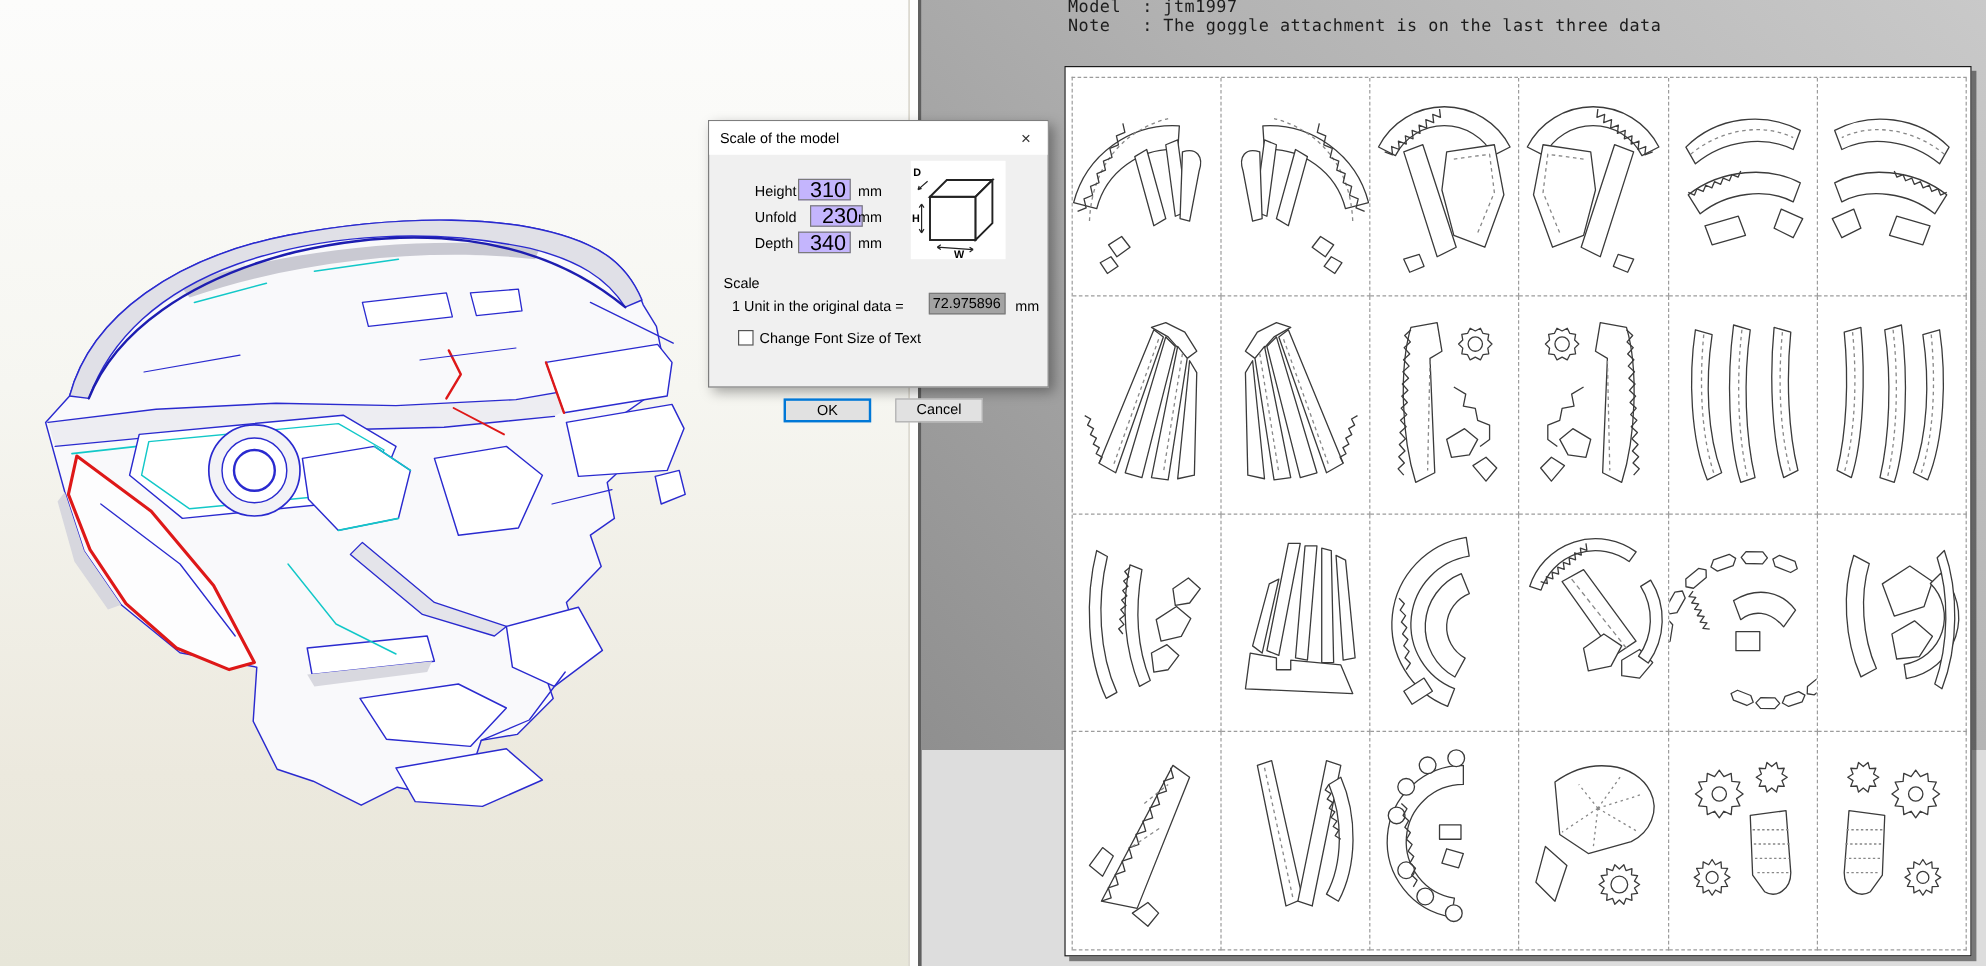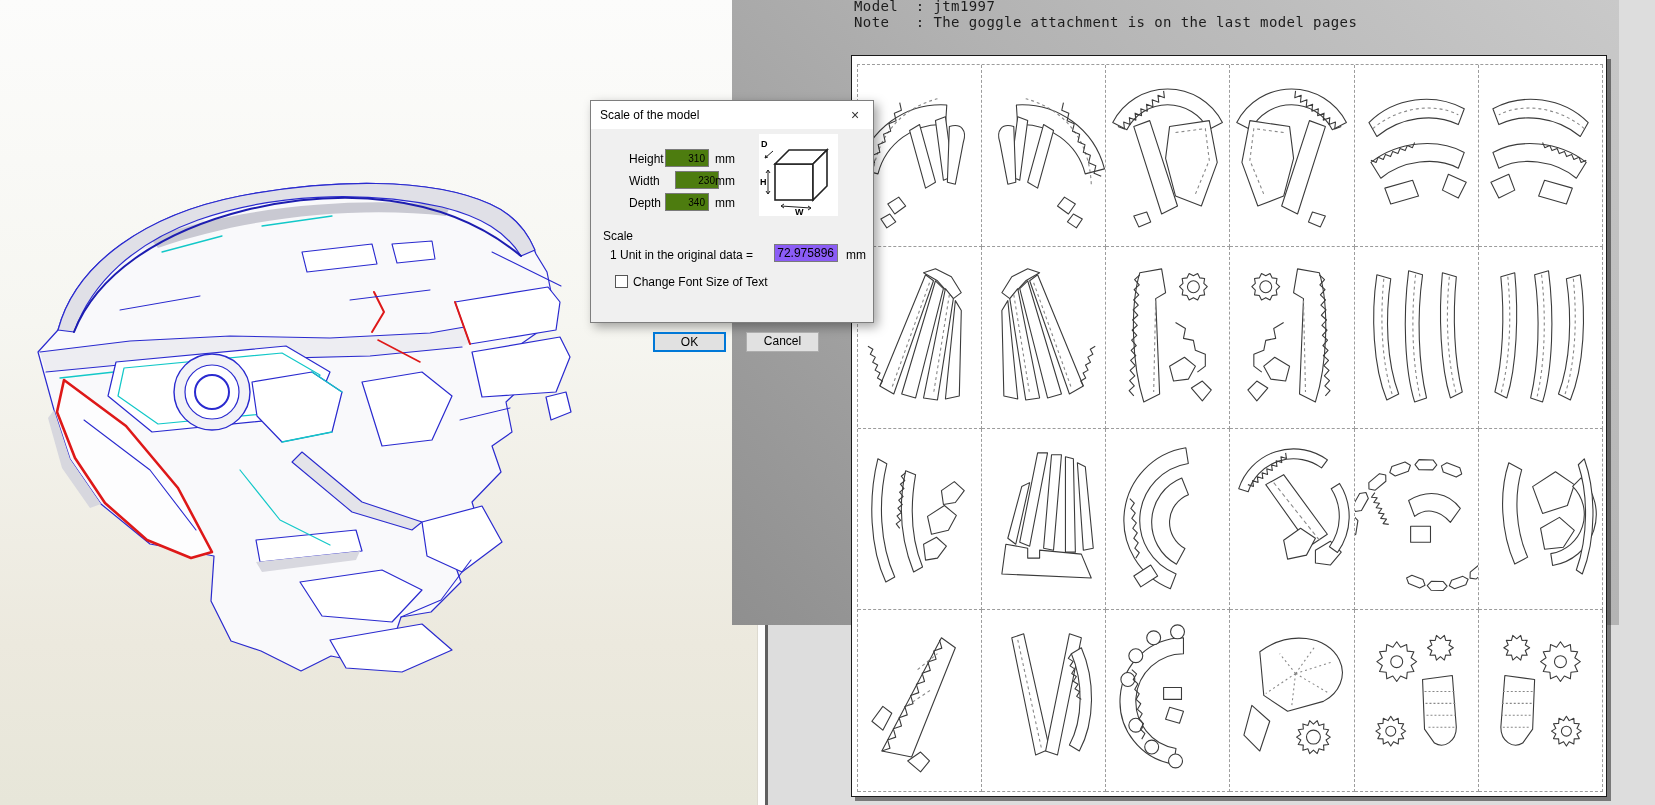--- a/index.html
+++ b/index.html
@@ -6,21 +6,21 @@
   body{width:1655px;height:805px;position:relative;overflow:hidden;
        font-family:"Liberation Sans",sans-serif;background:#ddd;}
 
   
   .left-pane{position:absolute;left:0;top:0;width:757px;height:805px;
     background:linear-gradient(#fcfcfb 0%,#f6f6f1 40%,#ece9de 80%,#e7e6d9 100%);}
   .splitter{position:absolute;left:757px;top:0;width:11px;height:805px;
     background:linear-gradient(to right,#dddad0 0 1px,#fdfdfd 1px 8px,#5f5f5f 8px 11px);}
 
   
-  .right-pane{position:absolute;left:732px;top:0;width:887px;height:625px;
+  .right-pane{position:absolute;left:768px;top:0;width:887px;height:625px;
     background:linear-gradient(225deg,#c9c9c9 0%,#b2b2b2 45%,#8f8f8f 100%);}
   .info-block{position:absolute;left:122px;top:-1px;}
   .info-line{font-family:"DejaVu Sans Mono",monospace;font-size:14px;line-height:15.5px;
     color:#1c1c1c;white-space:pre;letter-spacing:.4px;}
   .page{position:absolute;left:119px;top:55px;width:756px;height:742px;background:#fff;
     border:1px solid #1a1a1a;box-shadow:4px 4px 0 rgba(0,0,0,.45);box-sizing:border-box;}
   .grid{position:absolute;left:5px;top:8px;width:746px;height:728px;
     display:grid;grid-template-columns:repeat(6,1fr);grid-template-rows:repeat(4,1fr);
     border-top:1px dashed #9c9c9c;border-left:1px dashed #9c9c9c;box-sizing:border-box;}
   .cell{border-right:1px dashed #9c9c9c;border-bottom:1px dashed #9c9c9c;
@@ -30,28 +30,28 @@
   
   .dialog{position:absolute;left:590px;top:100px;width:284px;height:223px;
     background:#f0f0f0;border:1px solid #7e7e7e;box-shadow:4px 4px 10px rgba(0,0,0,.35);
     box-sizing:border-box;z-index:50;font-size:12px;color:#000;}
   .dlg-title{position:absolute;left:0;top:0;right:0;height:28px;background:#fff;}
   .dlg-title span{position:absolute;left:9px;top:7px;font-size:12px;}
   .dlg-close{position:absolute;right:6px;top:3px;width:24px;height:22px;text-align:center;
     line-height:22px;font-size:14px;color:#333;cursor:pointer;}
   .fld-label{position:absolute;left:22px;margin-left:16px;}
   .fld-input{position:absolute;left:74px;width:44px;height:18px;border:1px solid #7a7a7a;
-    background:#4d7c0f;font-family:"Liberation Sans",sans-serif;font-size:10px;text-align:right;
+    background:#c4b5fd;font-family:"Liberation Sans",sans-serif;font-size:18px;text-align:right;
     padding:0 3px 0 0;box-sizing:border-box;}
   .fld-unit{position:absolute;left:124px;}
   .cube-box{position:absolute;left:168px;top:33px;width:79px;height:82px;background:#fff;}
   .scale-caption{position:absolute;left:12px;top:128px;}
   .scale-line{position:absolute;left:19px;top:147px;}
   .scale-input{position:absolute;left:183px;top:143px;width:64px;height:18px;
-    border:1px solid #7a7a7a;background:#8b5cf6;font-family:"Liberation Sans",sans-serif;
+    border:1px solid #7a7a7a;background:#a3a3a3;font-family:"Liberation Sans",sans-serif;
     font-size:12px;text-align:right;padding:0 3px 0 0;box-sizing:border-box;}
   .scale-unit{position:absolute;left:255px;top:147px;}
   .cb{position:absolute;left:24px;top:174px;width:13px;height:13px;background:#fff;
     border:1px solid #555;box-sizing:border-box;}
   .cb-label{position:absolute;left:42px;top:174px;}
   .btn{position:absolute;top:201px;width:73px;height:20px;background:#e1e1e1;
     font-family:"Liberation Sans",sans-serif;font-size:12px;text-align:center;
     line-height:17px;box-sizing:border-box;cursor:pointer;margin-top:30px;}
   .btn-ok{left:62px;border:2px solid #0078d7;}
   .btn-cancel{left:155px;border:1px solid #adadad;}
@@ -116,21 +116,21 @@
       <path d="M120,310 L200,296 M350,300 L430,290 M460,420 L510,408" stroke="#2a2acf" stroke-width="1"></path>
     </g>
   </svg>
 </div>
 
 <div class="splitter"></div>
 
 <div class="right-pane">
   <div class="info-block">
     <div class="info-line">Model  : jtm1997</div>
-    <div class="info-line">Note   : The goggle attachment is on the last model pages</div>
+    <div class="info-line">Note   : The goggle attachment is on the last three data</div>
   </div>
   <div class="page">
     <div class="grid" id="pattern-grid">
         <div class="cell">
           <svg viewBox="0 0 124 182" preserveAspectRatio="none">
             <g>
               <path d="M0.7,104.6A86,86 0 0 1 89.4,40.2L88.1,60.1A66,66 0 0 0 20.1,109.6Z" fill="#fff" stroke="#3b3b3b" stroke-width="1.1" stroke-linejoin="round"></path>
               <path d="M52,66 L62,60 L78,118 L68,124 Z" fill="#fff" stroke="#3b3b3b" stroke-width="1.1" stroke-linejoin="round"></path>
               <path d="M78,56 L88,52 L96,112 L86,116 Z" fill="#fff" stroke="#3b3b3b" stroke-width="1.1" stroke-linejoin="round"></path>
               <path d="M92,62 C104,58 110,66 106,78 L98,120 L90,118 Z" fill="#fff" stroke="#3b3b3b" stroke-width="1.1" stroke-linejoin="round"></path>
@@ -444,21 +444,21 @@
 <div class="dialog">
   <div class="dlg-title">
     <span>Scale of the model</span>
   </div>
   <div class="dlg-close">×</div>
 
   <span class="fld-label" style="top:51px">Height</span>
   <input class="fld-input" style="top: 48px;" value="310">
   <span class="fld-unit" style="top:51px">mm</span>
 
-  <span class="fld-label" style="top:73px">Width</span>
+  <span class="fld-label" style="top:73px">Unfold</span>
   <input class="fld-input" style="top: 70px; margin-left: 10px;" value="230">
   <span class="fld-unit" style="top:73px">mm</span>
 
   <span class="fld-label" style="top:95px">Depth</span>
   <input class="fld-input" style="top: 92px;" value="340">
   <span class="fld-unit" style="top:95px">mm</span>
 
   <div class="cube-box">
     <svg width="79" height="82" viewBox="0 0 79 82">
       <g fill="none" stroke="#222" stroke-width="1.6">

